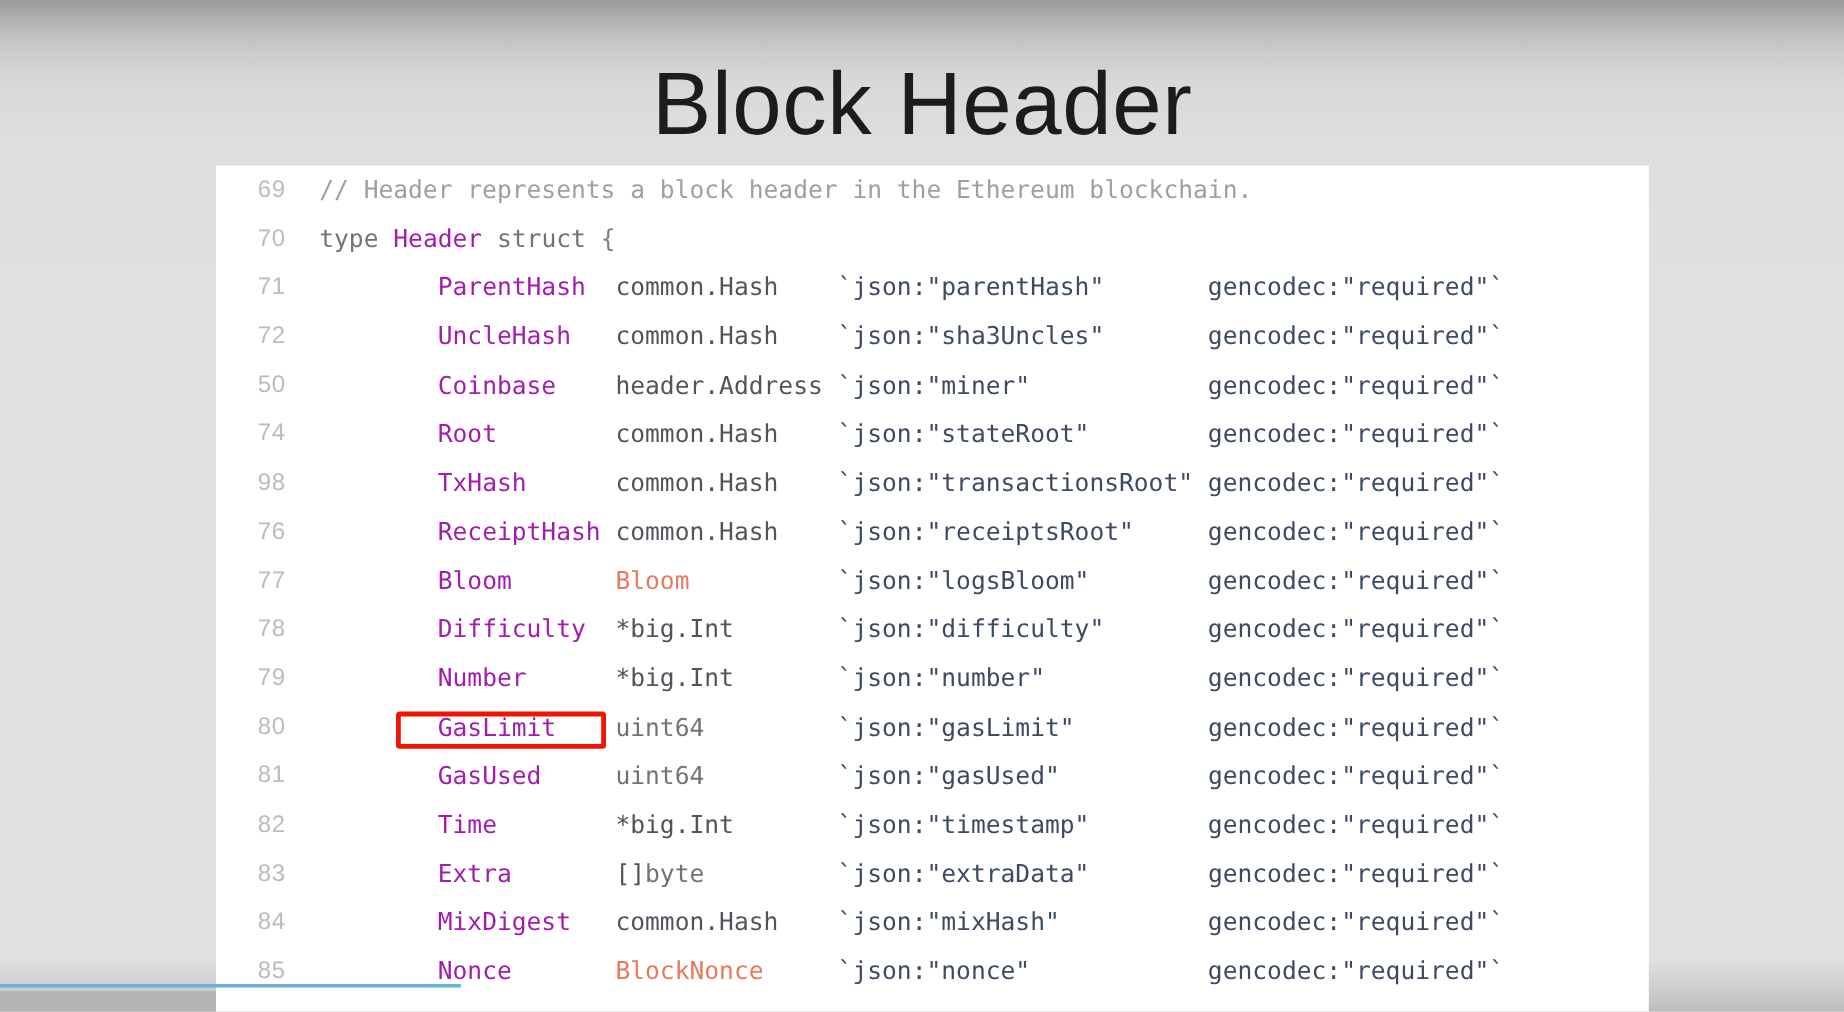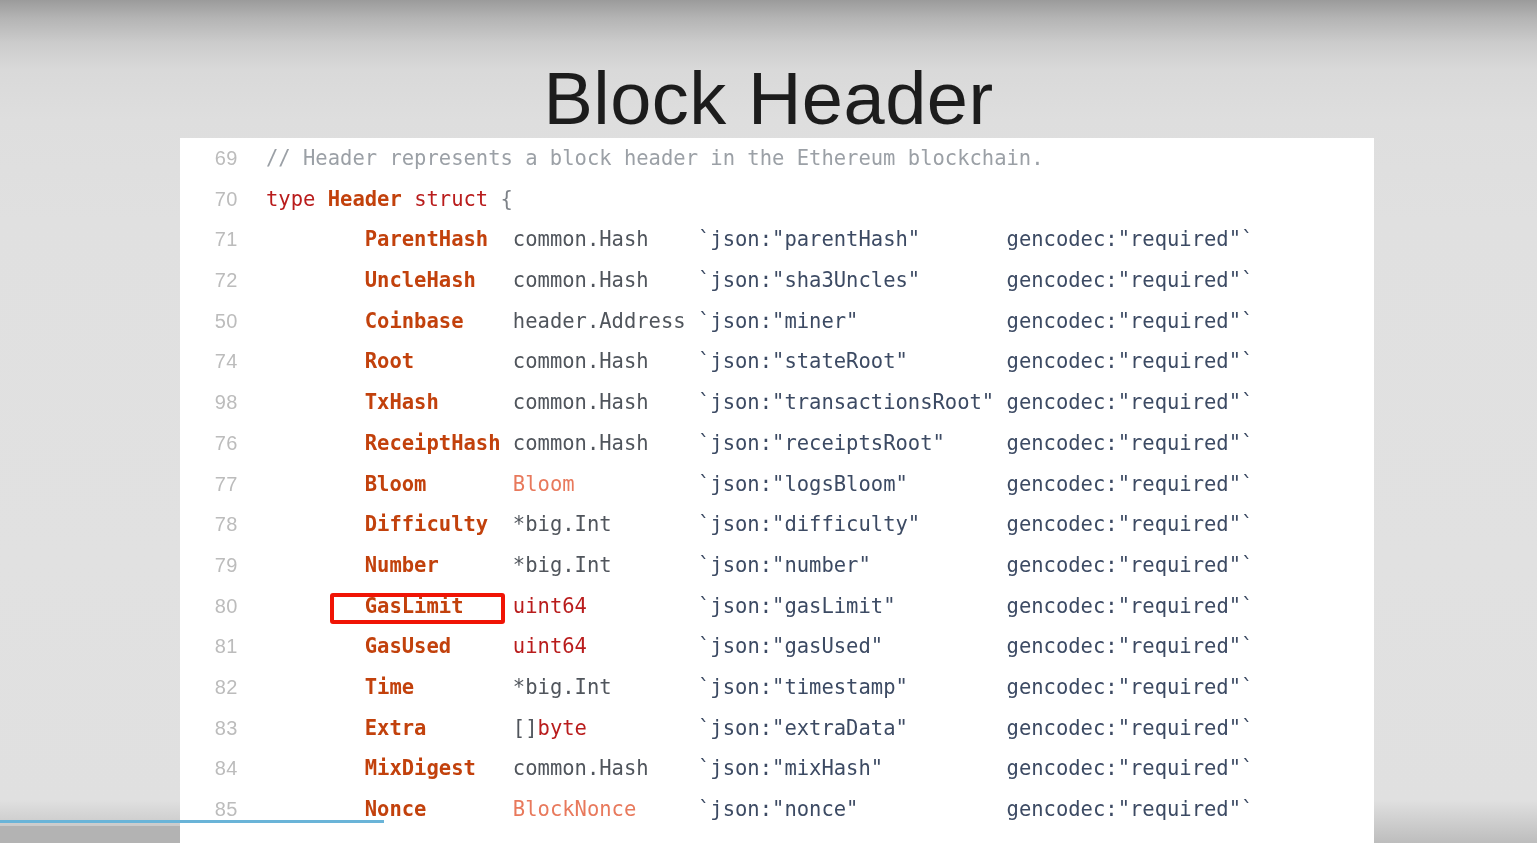--- a/index.html
+++ b/index.html
@@ -28,21 +28,21 @@
         #e1e1e1 560px,
         #e0e0e0 800px,
         #bdbdbd 843px);
     overflow: hidden;
   }
 
   
   #slide-title {
     position: absolute;
     left: 0;
-    top: 62px;
+    top: 50px;
     width: 1537px;
     text-align: center;
     font-family: "Liberation Sans", sans-serif;
     font-size: 74px;
     font-weight: 300;
     letter-spacing: 0.5px;
     color: #1c1c1c;
     line-height: 1;
     white-space: nowrap;
   }
@@ -81,22 +81,22 @@
 
   .code-text {
     position: absolute;
     left: 86px;
     top: 0;
     white-space: pre;
   }
 
   
   .t-comment  { color: #9ba0a6; margin-top: 47px; }
-  .t-kw       { color: #b91c1c; }
-  .t-name     { color: #c2410c; font-weight: bold; }
+  .t-kw       { color: #737373; }
+  .t-name     { color: #a21caf; }
   .t-type     { color: #e8795c; }
   .t-plain    { color: #50555c; text-align: center; }
   .t-tag      { color: #3c4a63; }
   .t-brace    { color: #7d8288; }
 
   
   #gaslimit-highlight {
     position: absolute;
     left: 150px;
     top: 455px;

